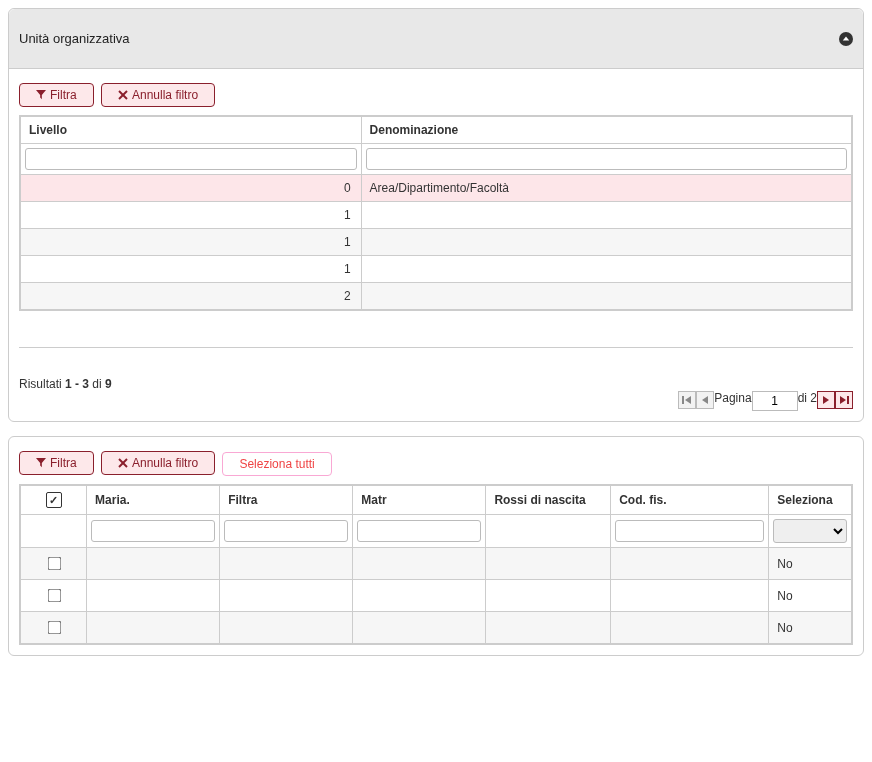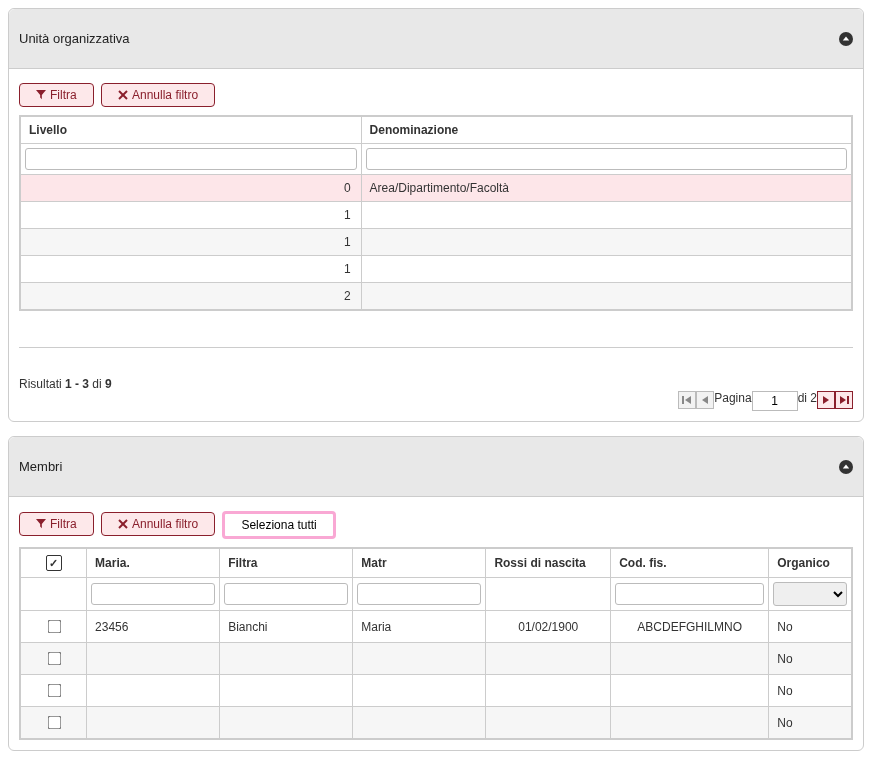--- a/index.html
+++ b/index.html
@@ -48,22 +48,22 @@
     background: #fde8ea;
     color: #8a1f2c;
     border-radius: 4px;
     padding: 4px 16px;
     font-size: 12px;
     cursor: pointer;
     margin-right: 4px;
   }
   .btn.plain {
     background: #fff;
-    border: 3px solid #f9a8d4;
-    color: #000000;
+    border: 1px solid #f9a8d4;
+    color: #ef4444;
   }
   table.grid {
     width: 100%;
     border-collapse: collapse;
     border: 2px solid #ccc;
   }
   table.grid th, table.grid td {
     border: 1px solid #ccc;
     padding: 6px 8px;
     text-align: left;
@@ -225,28 +225,20 @@
               <polygon points="1,1 1,9 7,5" fill="#8a1f2c"></polygon>
               <rect x="8" y="1" width="2" height="8" fill="#8a1f2c"></rect>
             </svg>
         </span>
       </div>
     </div>
   </div>
 </div>
 
 <div class="panel">
-  <div class="panel-header">
-    <span class="panel-title">Membri</span>
-    <span class="icon-collapse">
-      <svg width="8" height="8" viewBox="0 0 10 10">
-          <polygon points="1,7 9,7 5,2" fill="#fff"></polygon>
-        </svg>
-    </span>
-  </div>
   <div class="panel-body">
     <div class="toolbar">
       <button class="btn">
         <span>
           <svg width="10" height="10" viewBox="0 0 12 12">
               <polygon points="0,0 12,0 7,6 7,11 5,9 5,6" fill="#8a1f2c"></polygon>
             </svg>
         </span>
         <span>Filtra</span>
       </button>
@@ -277,42 +269,33 @@
       <thead>
         <tr>
           <th class="chk-col">
             <span class="chk-header">✓</span>
           </th>
           <th>Maria.</th>
           <th>Filtra</th>
           <th>Matr</th>
           <th>Rossi di nascita</th>
           <th>Cod. fis.</th>
-          <th>Organico</th>
+          <th>Seleziona</th>
         </tr>
       </thead>
       <tbody>
         <tr class="filter-row">
           <td class="chk-col"></td>
           <td><input type="text" style=""></td>
           <td><input type="text" style=""></td>
           <td><input type="text" style=""></td>
           <td></td>
           <td><input type="text" style=""></td>
           <td><select><option></option></select></td>
         </tr>
-        <tr>
-          <td class="chk-col"><input type="checkbox" style=""></td>
-          <td>23456</td>
-          <td>Bianchi</td>
-          <td>Maria</td>
-          <td style="text-align:center">01/02/1900</td>
-          <td style="text-align:center">ABCDEFGHILMNO</td>
-          <td>No</td>
-        </tr>
         <tr class="zebra">
           <td class="chk-col"><input type="checkbox" style=""></td>
           <td></td>
           <td></td>
           <td></td>
           <td style="text-align:center"></td>
           <td style="text-align:center"></td>
           <td>No</td>
         </tr>
         <tr>

